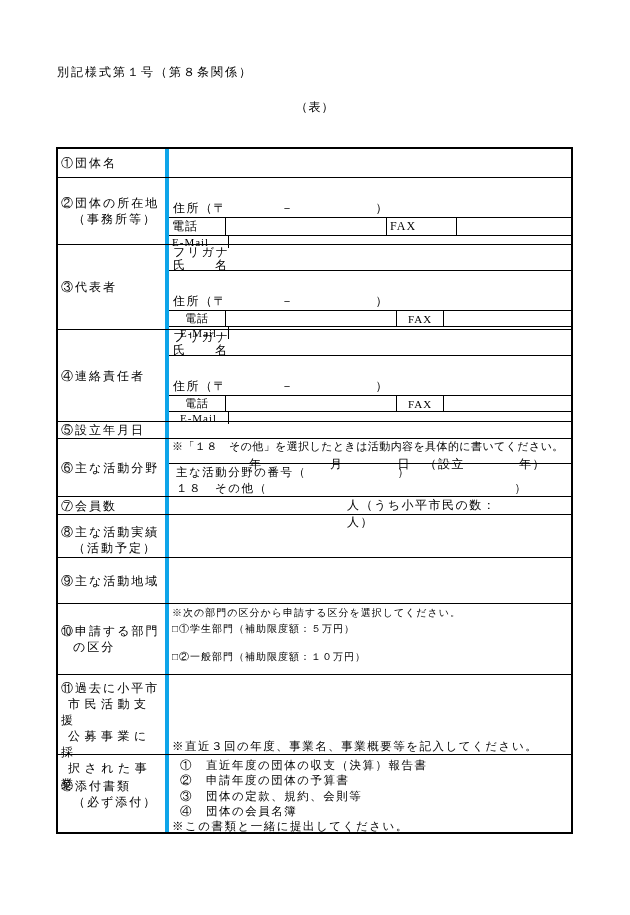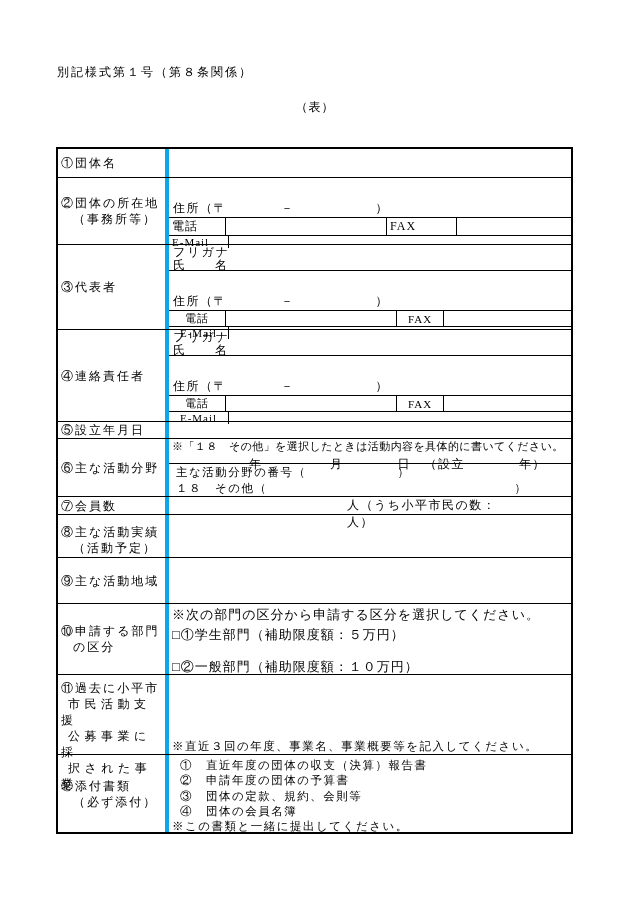--- a/index.html
+++ b/index.html
@@ -52,21 +52,21 @@
 
   .addr { padding:2px 0 0 4px; letter-spacing:1.5px;margin-top:20px; }
   .name-block { padding:1px 12px 0 4px; line-height:12.5px; letter-spacing:2px; }
   .line-center-v { display:flex; align-items:center; letter-spacing:2px; }
   .est-line { padding-left:55px; letter-spacing:1.5px;margin-top:34px; }
   .member-line { padding-left:178px; letter-spacing:1.5px; }
 
   .notes { padding:1px 0 0 3px; font-size:11px; line-height:12.5px; letter-spacing:0.4px; }
   .fieldnum { padding:1px 0 0 7px; line-height:15.5px; letter-spacing:1.5px; font-size:11.5px; }
 
-  .division-val { padding:2px 0 0 3px; font-size:13px; letter-spacing:1px; }
+  .division-val { padding:2px 0 0 3px; font-size:10px; letter-spacing:1px; }
   .division-val .opt1 { margin-top:2px; }
   .division-val .opt2 { margin-top:14px; }
 
   .pastnote { padding:2px 0 0 3px; font-size:11.5px; letter-spacing:1.5px;justify-content:flex-end; }
 
   .attach-val { padding:3px 0 0 3px; font-size:11.5px; line-height:15.3px; letter-spacing:1.5px; }
   .attach-item { padding-left:8px; }
 </style>
 </head>
 <body>

